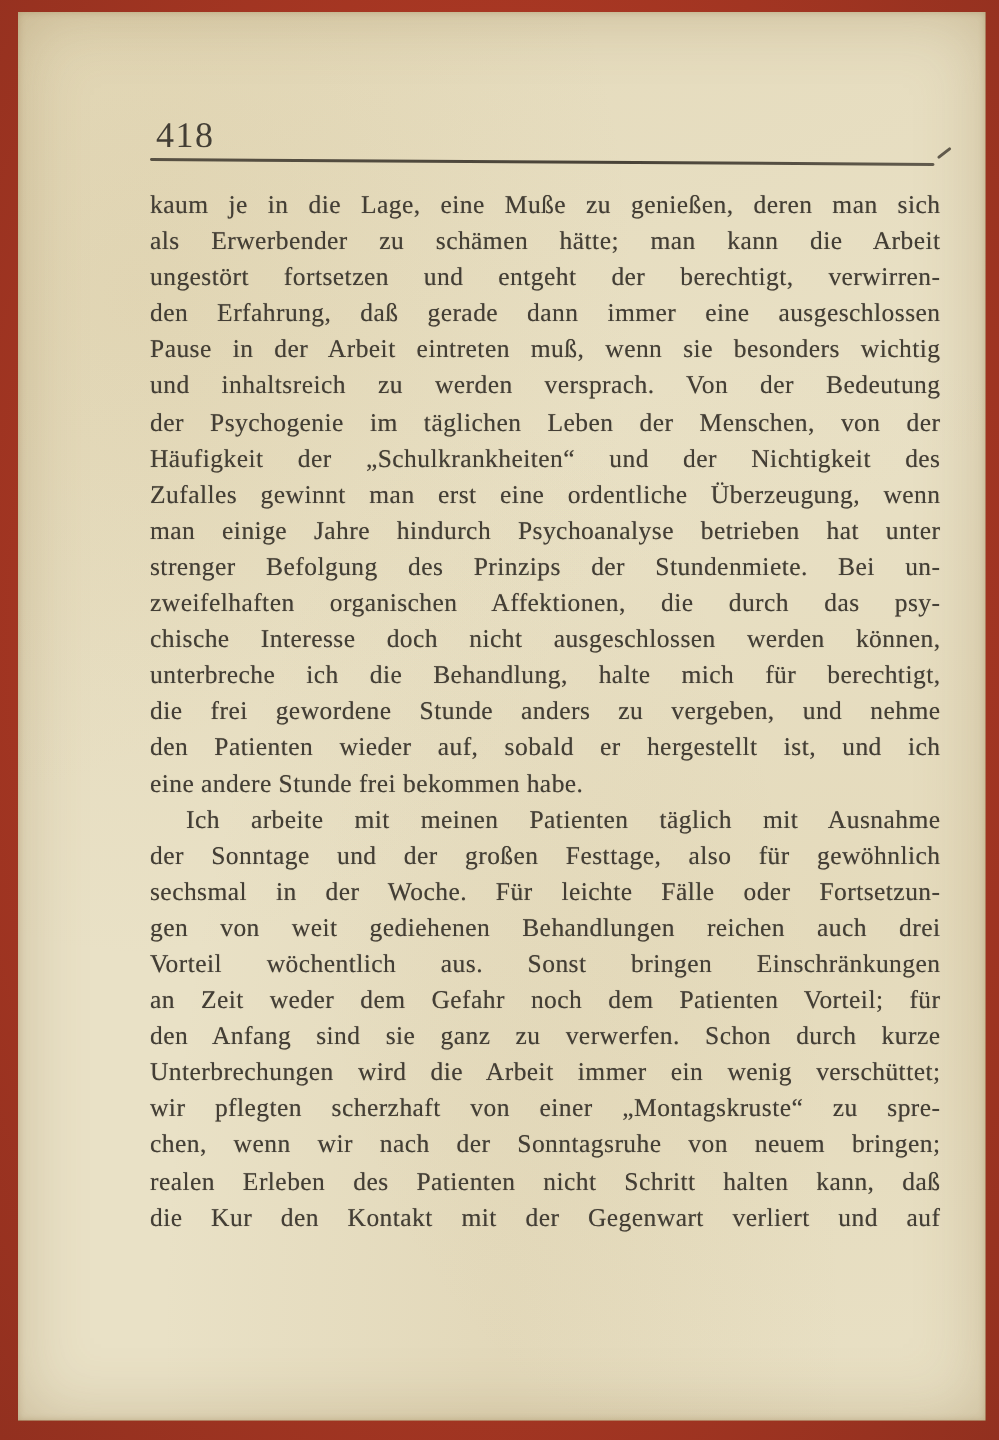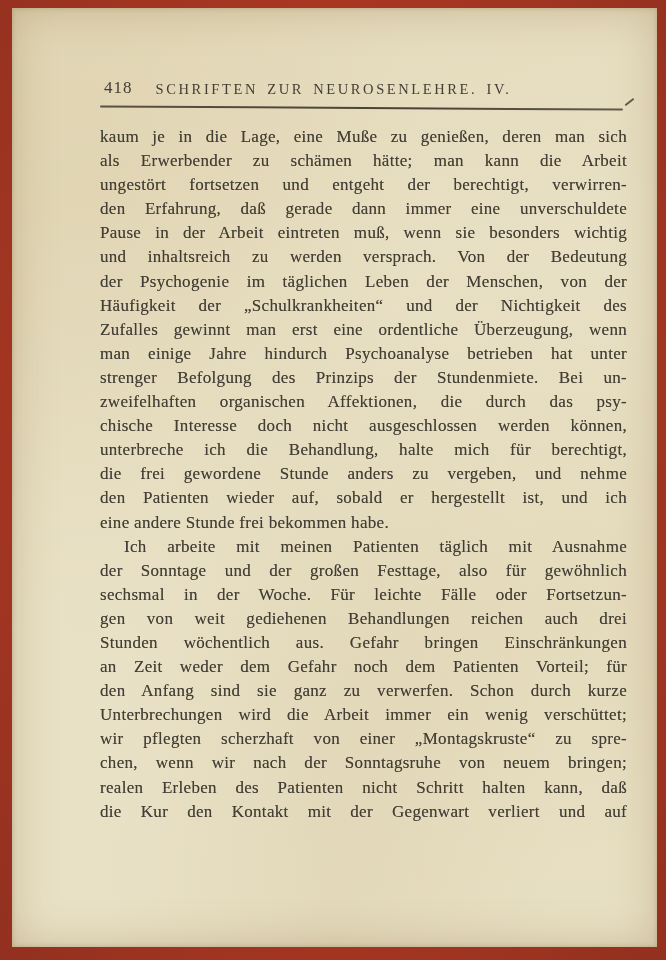--- a/index.html
+++ b/index.html
@@ -35,21 +35,21 @@
     top: 70px;
     left: 88px;
     right: 30px;
     height: 22px;
     color: var(--ink, #433e35);
   }
   .page-number {
     position: absolute;
     left: 4px;
     top: 0;
-    font-size: 17px;
+    font-size: 24px;
     letter-spacing: 1px;
     text-align: right;
   }
   .running-header {
     position: absolute;
     left: 0;
     right: 60px;
     top: 3px;
     text-align: center;
     font-size: 14.5px;
@@ -100,50 +100,49 @@
     text-indent: 24px;
     font-family: Liberation Serif, serif;
   }
 </style>
 </head>
 <body style="background-color: rgb(168, 55, 35);">
 
 <div class="paper">
   <div class="page-header">
     <span class="page-number">418</span>
-    <span class="running-header">SCHRIFTEN ZUR NEUROSENLEHRE. IV.</span>
   </div>
   <div class="header-rule"></div>
   <div class="rule-artifact-mark"></div>
   <div class="page-body-text">
       <div class="paragraph">
         <div class="line just">kaum je in die Lage, eine Muße zu genießen, deren man sich</div>
         <div class="line just">als Erwerbender zu schämen hätte; man kann die Arbeit</div>
         <div class="line just">ungestört fortsetzen und entgeht der berechtigt, verwirren-</div>
-        <div class="line just">den Erfahrung, daß gerade dann immer eine unverschuldete</div>
+        <div class="line just">den Erfahrung, daß gerade dann immer eine ausgeschlossen</div>
         <div class="line just">Pause in der Arbeit eintreten muß, wenn sie besonders wichtig</div>
         <div class="line just">und inhaltsreich zu werden versprach. Von der Bedeutung</div>
         <div class="line just">der Psychogenie im täglichen Leben der Menschen, von der</div>
         <div class="line just">Häufigkeit der „Schulkrankheiten“ und der Nichtigkeit des</div>
         <div class="line just">Zufalles gewinnt man erst eine ordentliche Überzeugung, wenn</div>
         <div class="line just">man einige Jahre hindurch Psychoanalyse betrieben hat unter</div>
         <div class="line just">strenger Befolgung des Prinzips der Stundenmiete. Bei un-</div>
         <div class="line just">zweifelhaften organischen Affektionen, die durch das psy-</div>
         <div class="line just">chische Interesse doch nicht ausgeschlossen werden können,</div>
         <div class="line just">unterbreche ich die Behandlung, halte mich für berechtigt,</div>
         <div class="line just">die frei gewordene Stunde anders zu vergeben, und nehme</div>
         <div class="line just">den Patienten wieder auf, sobald er hergestellt ist, und ich</div>
         <div class="line">eine andere Stunde frei bekommen habe.</div>
       </div>
       <div class="paragraph">
         <div class="line just indent">Ich arbeite mit meinen Patienten täglich mit Ausnahme</div>
         <div class="line just">der Sonntage und der großen Festtage, also für gewöhnlich</div>
         <div class="line just">sechsmal in der Woche. Für leichte Fälle oder Fortsetzun-</div>
         <div class="line just">gen von weit gediehenen Behandlungen reichen auch drei</div>
-        <div class="line just">Stunden wöchentlich aus. Gefahr bringen Einschränkungen</div>
+        <div class="line just">Vorteil wöchentlich aus. Sonst bringen Einschränkungen</div>
         <div class="line just">an Zeit weder dem Gefahr noch dem Patienten Vorteil; für</div>
         <div class="line just">den Anfang sind sie ganz zu verwerfen. Schon durch kurze</div>
         <div class="line just">Unterbrechungen wird die Arbeit immer ein wenig verschüttet;</div>
         <div class="line just">wir pflegten scherzhaft von einer „Montagskruste“ zu spre-</div>
         <div class="line just">chen, wenn wir nach der Sonntagsruhe von neuem bringen;</div>
         <div class="line just">realen Erleben des Patienten nicht Schritt halten kann, daß</div>
         <div class="line just">die Kur den Kontakt mit der Gegenwart verliert und auf</div>
       </div>
     </div>
 </div>

